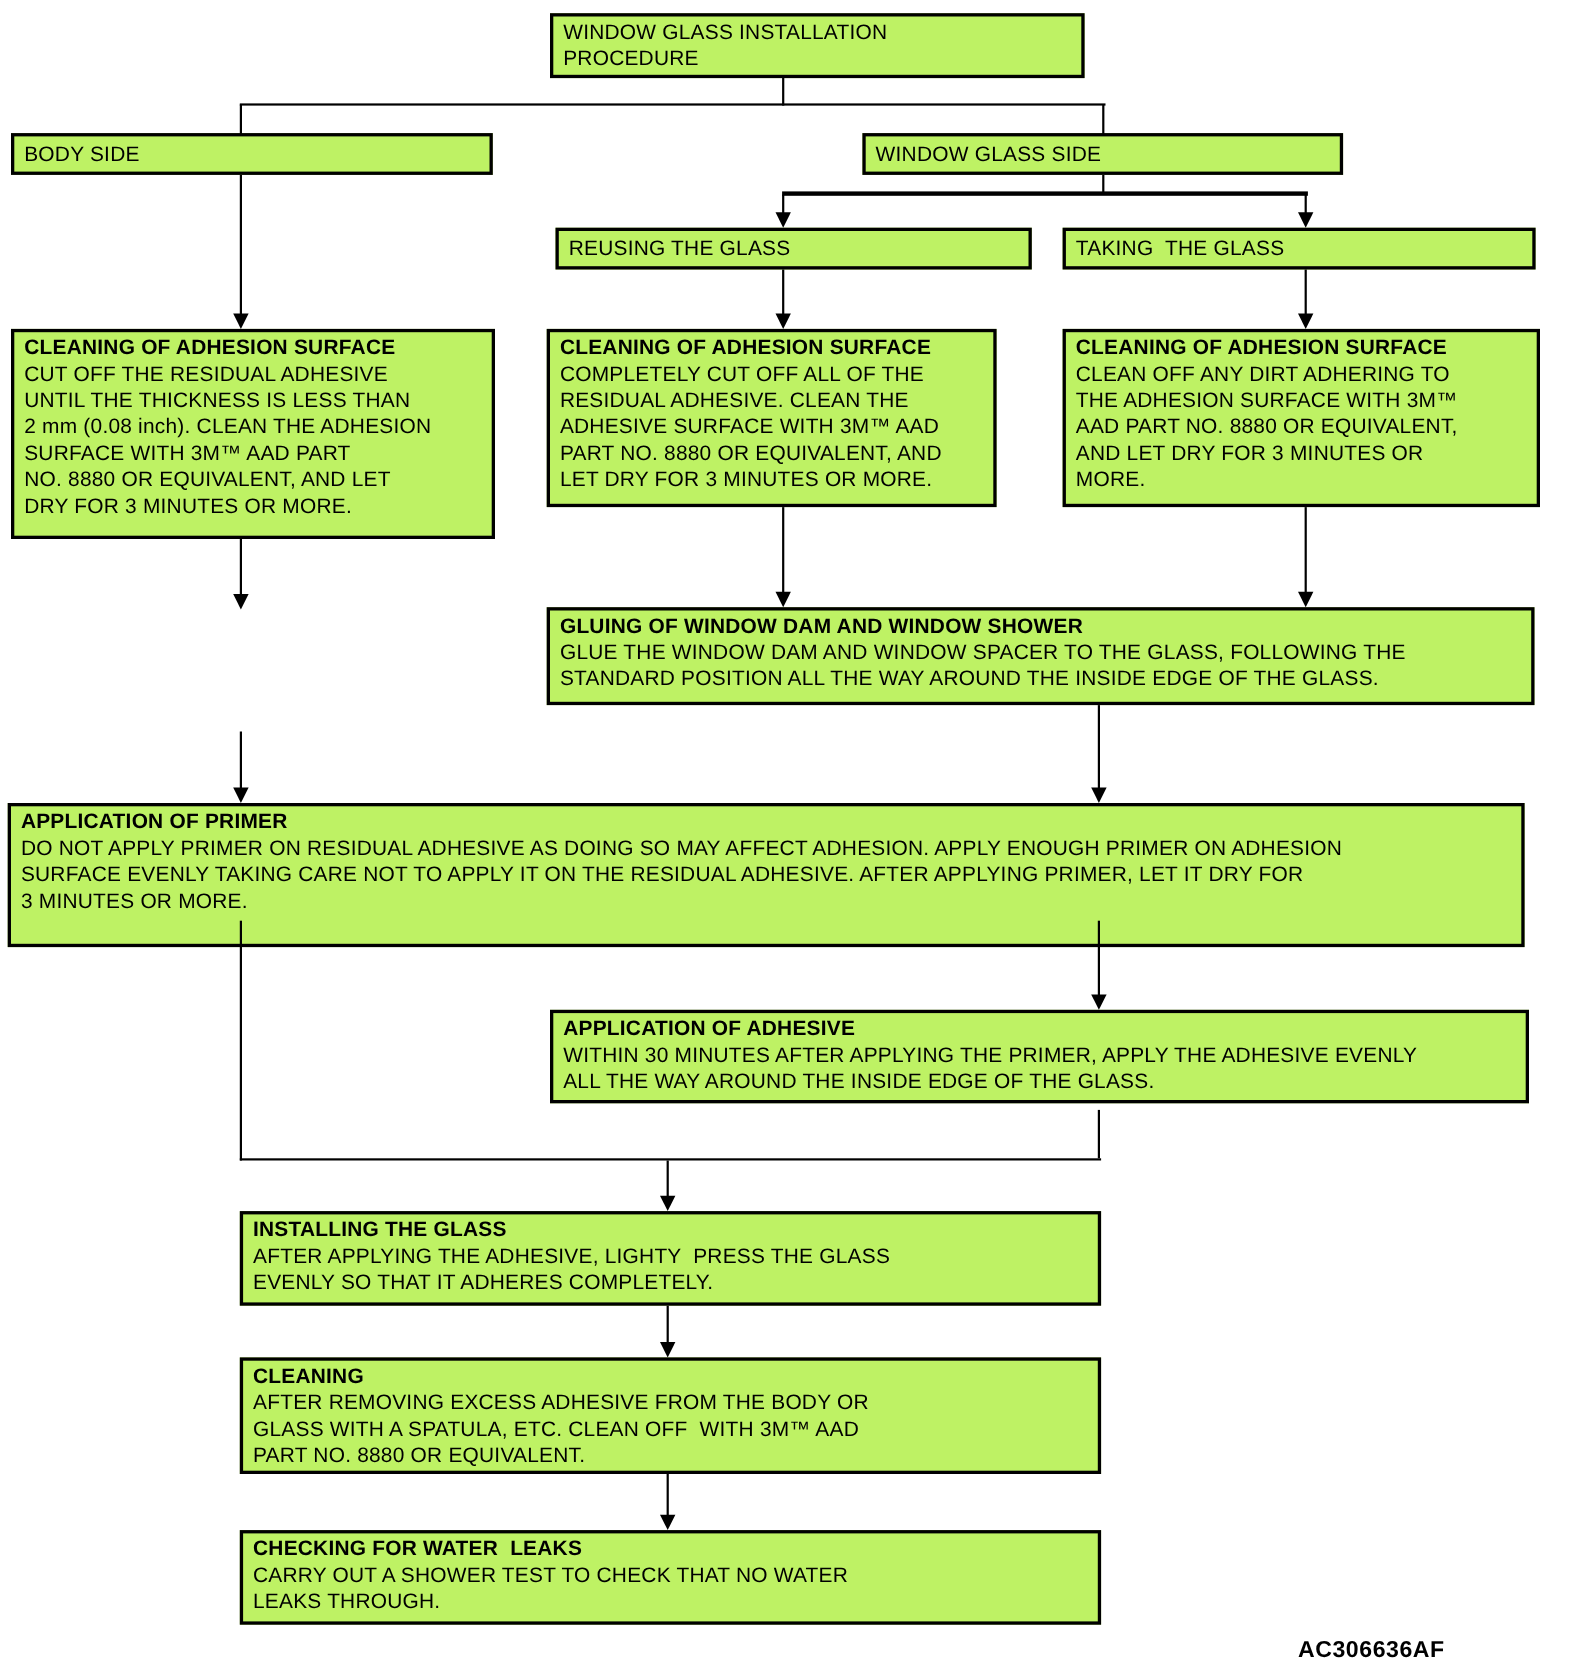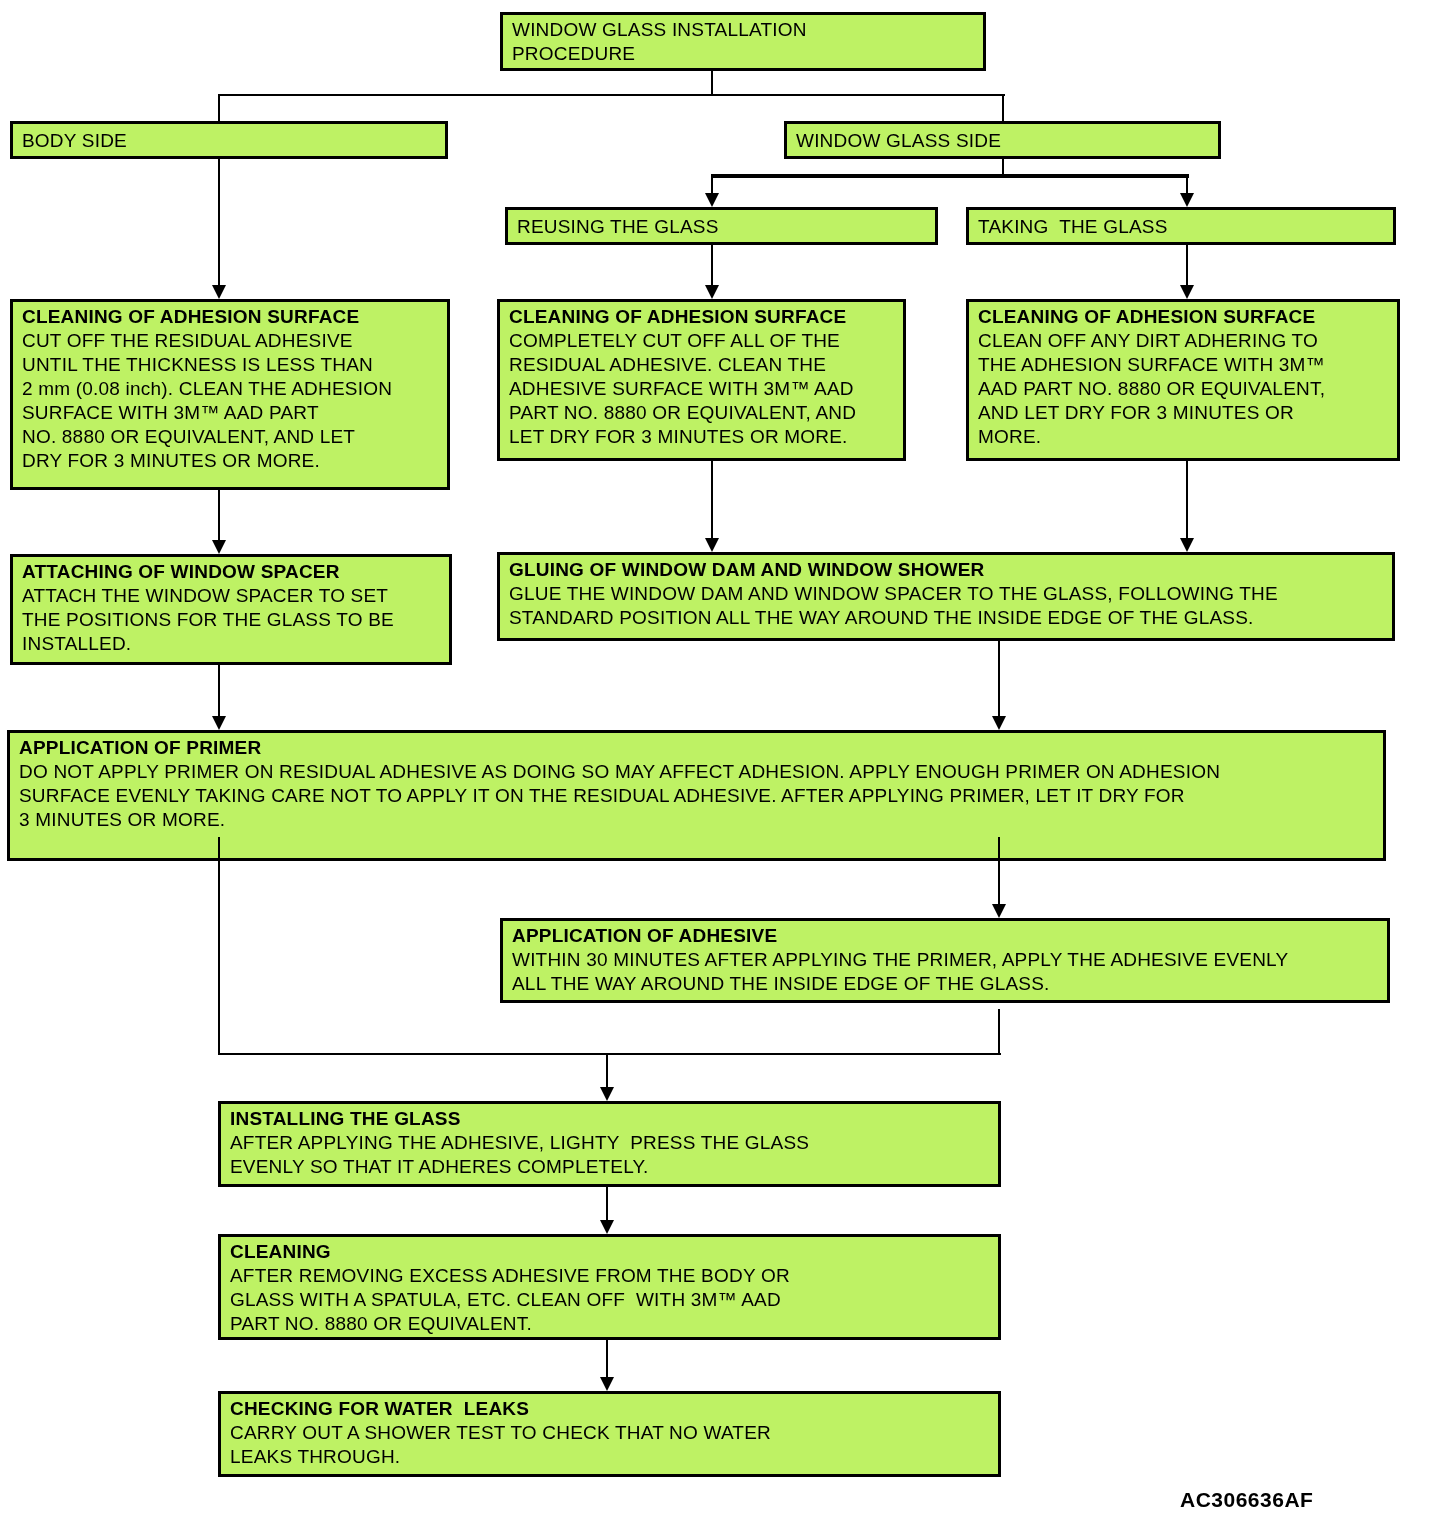--- a/index.html
+++ b/index.html
@@ -77,26 +77,20 @@
 
   <div class="box" style="left:966px;top:299px;width:434px;height:162px">
     <div class="hd">CLEANING OF ADHESION SURFACE</div>
     <div class="bd">CLEAN OFF ANY DIRT ADHERING TO
 THE ADHESION SURFACE WITH 3M™
 AAD PART NO. 8880 OR EQUIVALENT,
 AND LET DRY FOR 3 MINUTES OR
 MORE.</div>
   </div>
 
-  <div class="box" style="left:10px;top:554px;width:442px;height:111px">
-    <div class="hd">ATTACHING OF WINDOW SPACER</div>
-    <div class="bd">ATTACH THE WINDOW SPACER TO SET
-THE POSITIONS FOR THE GLASS TO BE
-INSTALLED.</div>
-  </div>
 
   <div class="box" style="left:497px;top:552px;width:898px;height:89px">
     <div class="hd">GLUING OF WINDOW DAM AND WINDOW SHOWER</div>
     <div class="bd">GLUE THE WINDOW DAM AND WINDOW SPACER TO THE GLASS, FOLLOWING THE
 STANDARD POSITION ALL THE WAY AROUND THE INSIDE EDGE OF THE GLASS.</div>
   </div>
 
   <div class="box" style="left:7px;top:730px;width:1379px;height:131px">
     <div class="hd">APPLICATION OF PRIMER</div>
     <div class="bd">DO NOT APPLY PRIMER ON RESIDUAL ADHESIVE AS DOING SO MAY AFFECT ADHESION. APPLY ENOUGH PRIMER ON ADHESION

